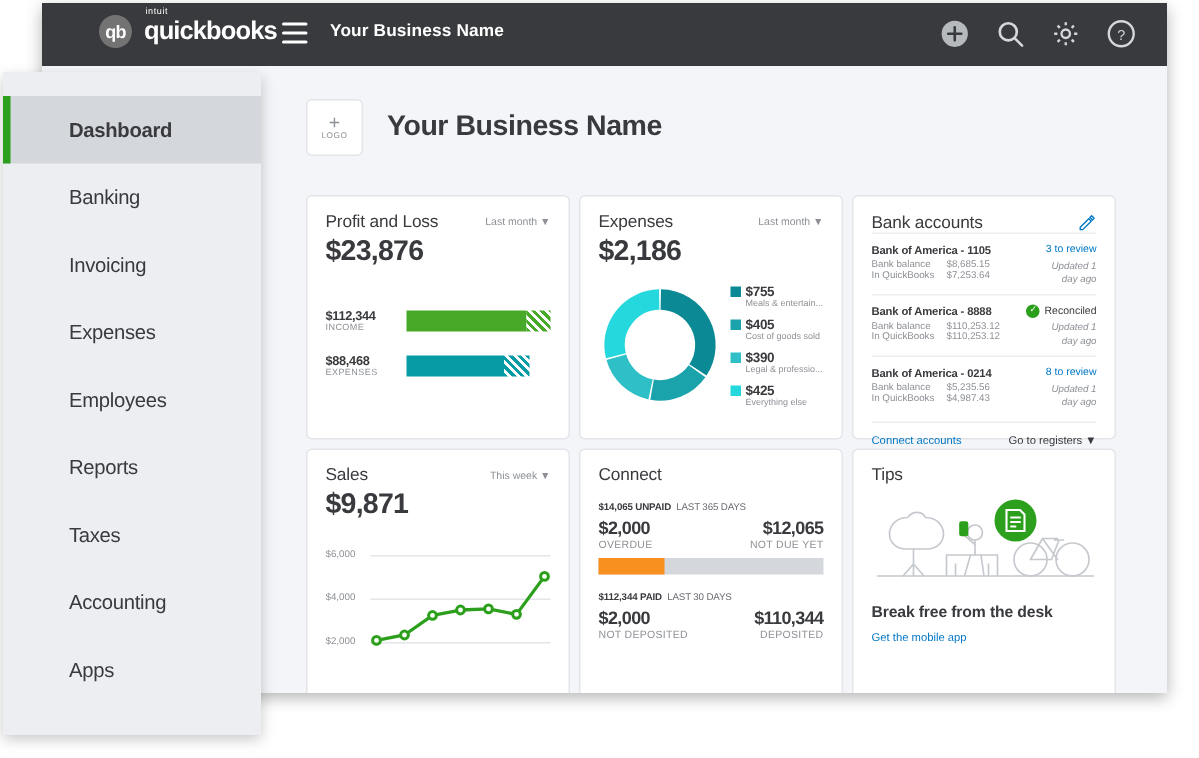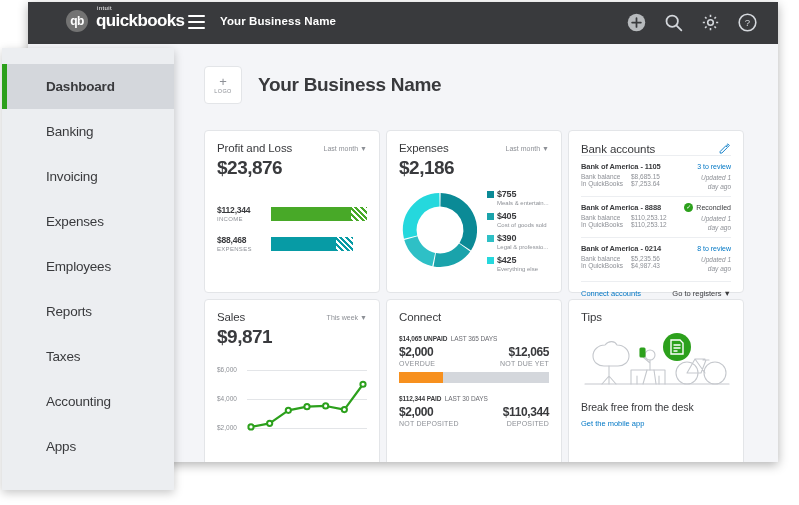--- a/index.html
+++ b/index.html
@@ -136,21 +136,21 @@
   .inv-head span { color: #6b6c72; }
   .inv-amts { display: flex; justify-content: space-between; margin-top: 3px; }
   .inv-amt { font-size: 12px; color: #393a3d; font-weight: bold; letter-spacing: -0.4px; }
   .inv-cap { font-size: 7px; color: #8d9096; letter-spacing: 0.2px; margin-top: 1px; }
   .inv-right { text-align: right; }
   .inv-bar { height: 11px; background: #d4d7dc; margin-top: 5px; display: flex; }
   .inv-bar-fill { height: 100%; background: #f7901e; }
 
   
   .tips-illus { margin-top: 6px; }
-  .tips-title { font-size: 10.5px; color: #393a3d; font-weight: normal; margin-top: 6px; letter-spacing: -0.1px; }
+  .tips-title { font-size: 10.5px; color: #393a3d; font-weight: bold; margin-top: 6px; letter-spacing: -0.1px; }
   .tips-desc { font-size: 7.5px; color: #6b6c72; line-height: 10.5px; margin-top: 3px; }
   .tips-link { font-size: 7.5px; color: #0077c5; margin-top: 6px; cursor: pointer; }
 
   
   .sidebar {
     position: absolute; left: 2px; top: 48px;
     width: 172px; height: 442px;
     background: #eceef1;
     box-shadow: 0 3px 9px rgba(0,0,0,0.22);
     padding-top: 16px;

